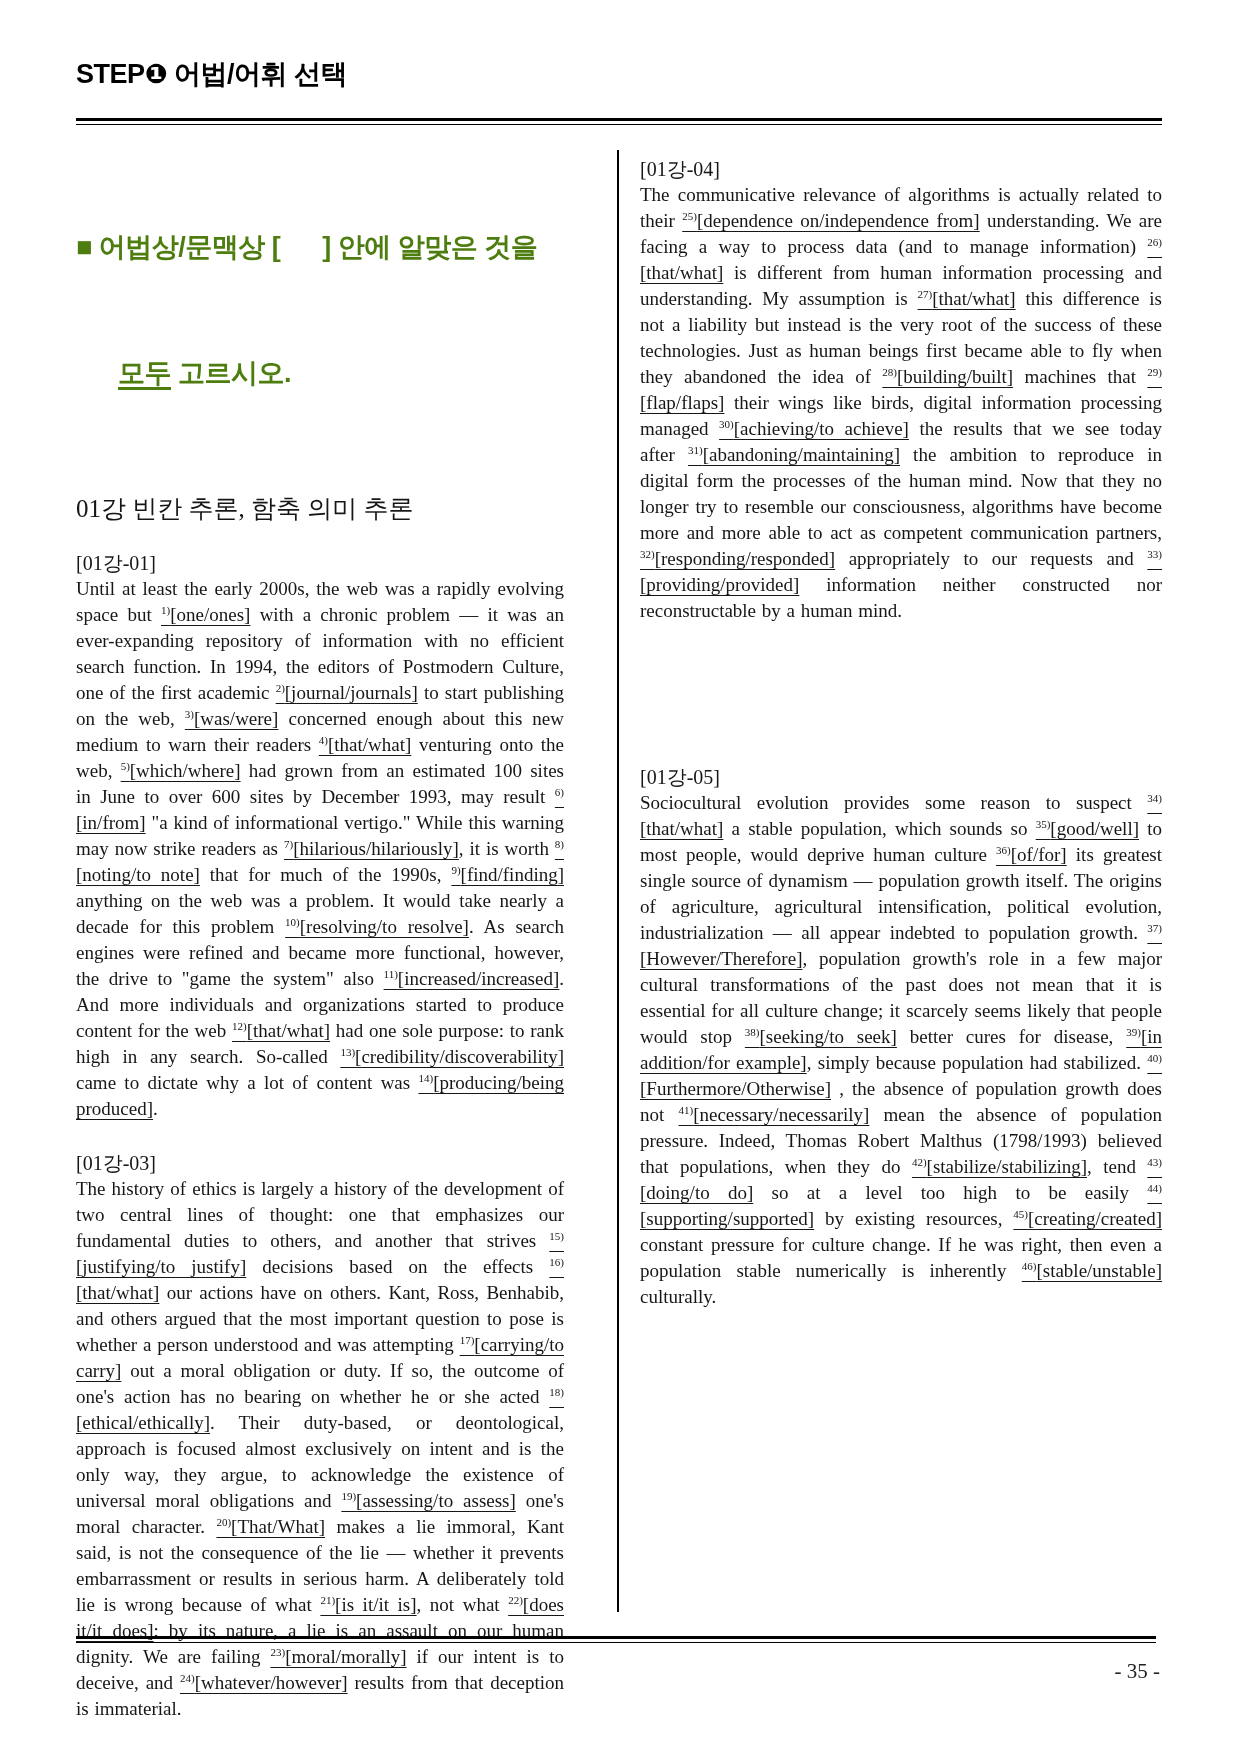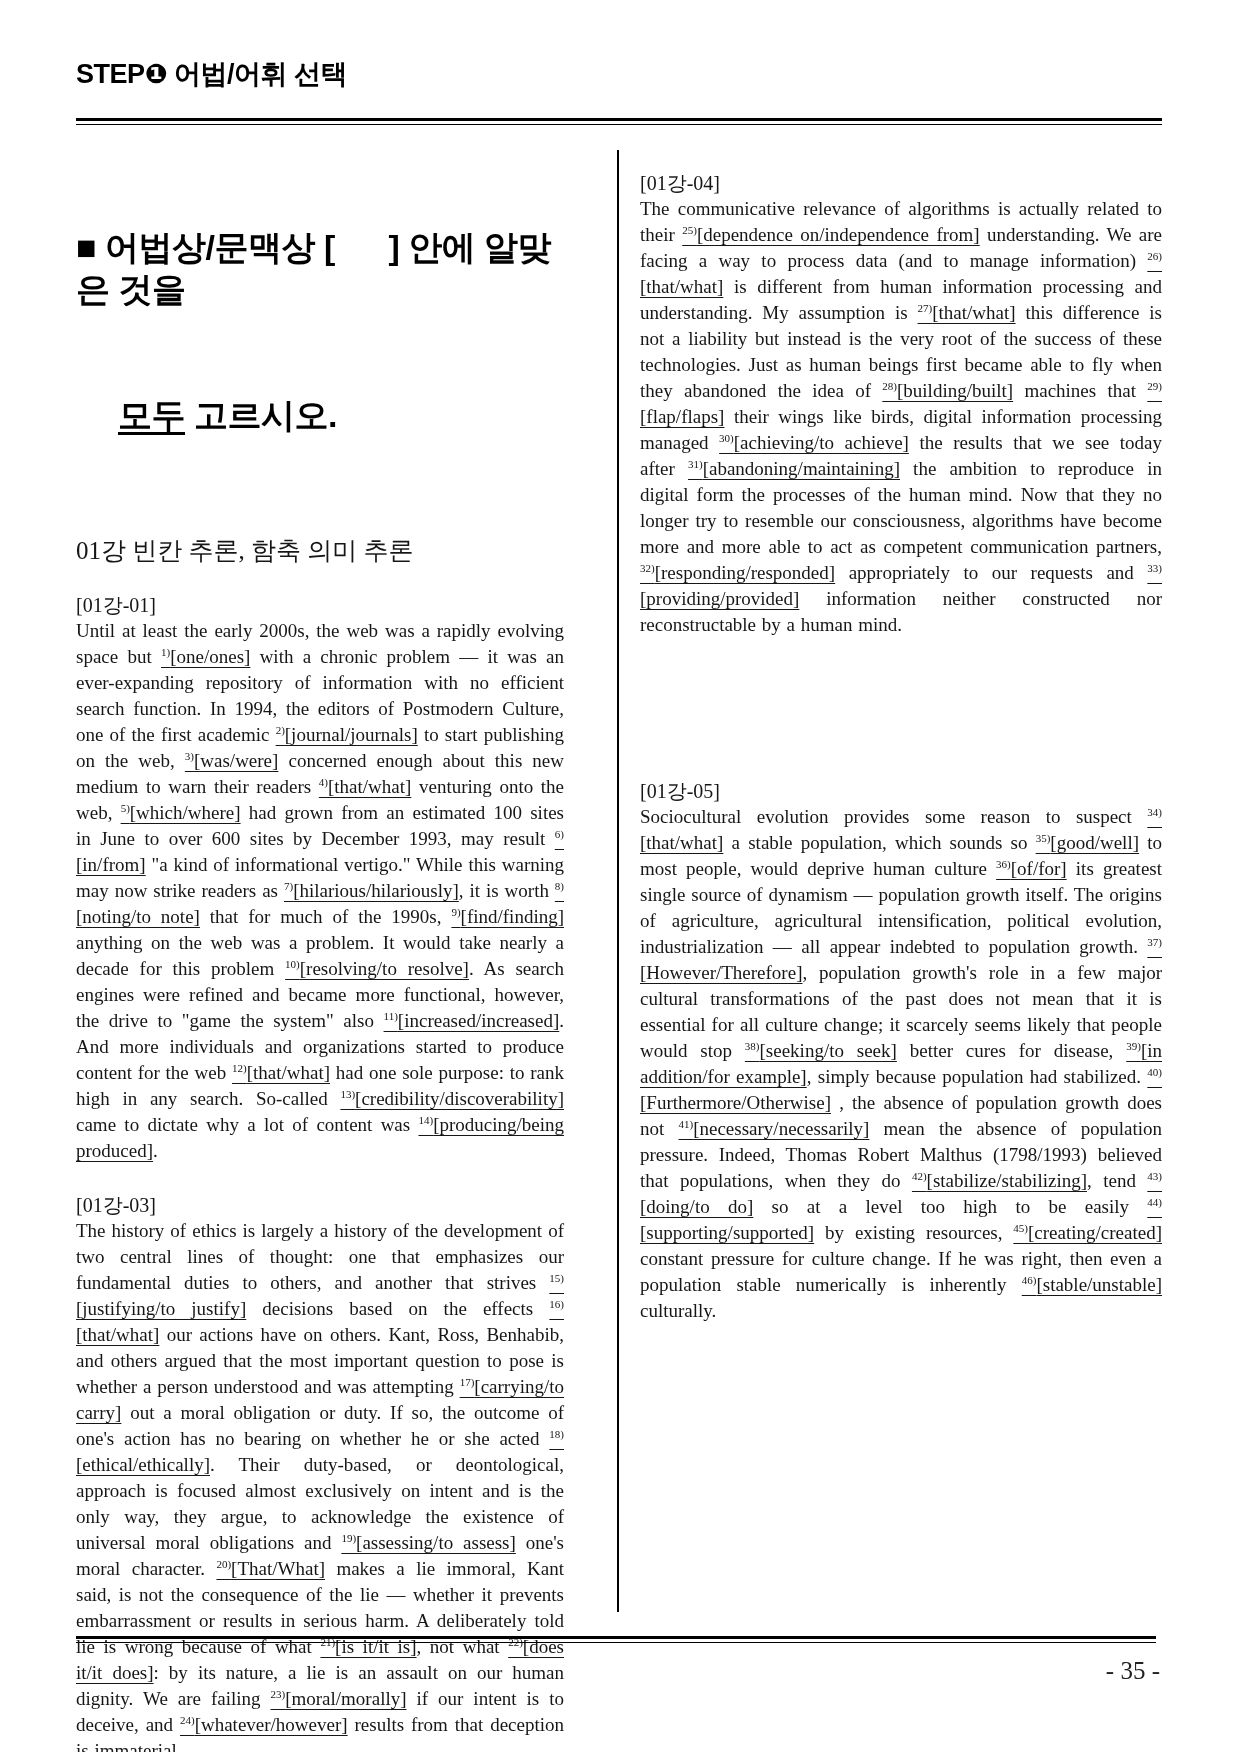--- a/index.html
+++ b/index.html
@@ -14,28 +14,28 @@
     display:flex; justify-content:space-between; align-items:baseline;
     font-family:"Liberation Sans","DejaVu Sans",sans-serif;
     font-weight:bold; font-size:27px; letter-spacing:-0.5px; color:#000;gap:32px;
   }
   .hdr-rule {
     position:absolute; left:76px; right:78px; top:118px;
     height:3px; border-top:3px solid #000; border-bottom:1px solid #000;
   }
   
   .col-left  { position:absolute; left:76px;  top:142px; width:488px; }
-  .col-right { position:absolute; left:640px; top:142px; width:522px; }
+  .col-right { position:absolute; left:640px; top:128px; width:522px; }
   .col-divider {
     position:absolute; left:617px; top:150px; width:2px; height:1462px; background:#000;
   }
   
   .instruction {
     font-family:"Liberation Sans","DejaVu Sans",sans-serif;
-    font-weight:bold; font-size:34px; line-height:42px; color:#000000;
+    font-weight:bold; font-size:27px; line-height:42px; color:#4d7c0f;
     letter-spacing:-0.5px; white-space:pre-wrap;
   }
   .instruction .line2 { padding-left:42px; }
   .u-strong { text-decoration:underline; text-decoration-thickness:3px; text-underline-offset:5px; }
   .subtitle { margin-top:18px; font-size:25px; line-height:26px; }
   .passages { margin-top:28px; }
   
   .passage-id { font-size:20px; line-height:26px; }
   .passage-text {
     margin:0; font-size:19px; line-height:26px;
@@ -45,21 +45,21 @@
   .col-right .passage + .passage { margin-top:140px; }
   .opt { text-decoration:underline; text-decoration-thickness:1px; text-underline-offset:4px; }
   .opt sup { font-size:11px; line-height:0; }
   
   .ftr-rule {
     position:absolute; left:76px; width:1080px; top:1636px;
     height:3px; border-top:3px solid #000; border-bottom:1px solid #000;
   }
   .page-number {
     position:absolute; right:80px; top:1658px;
-    font-size:25px; line-height:26px; color:#222;
+    font-size:21px; line-height:26px; color:#222;
   }
 </style>
 </head>
 <body>
 
 <div class="page">
 
   <div class="hdr">
     <span>STEP❶ 어법/어휘 선택</span>
   </div>

